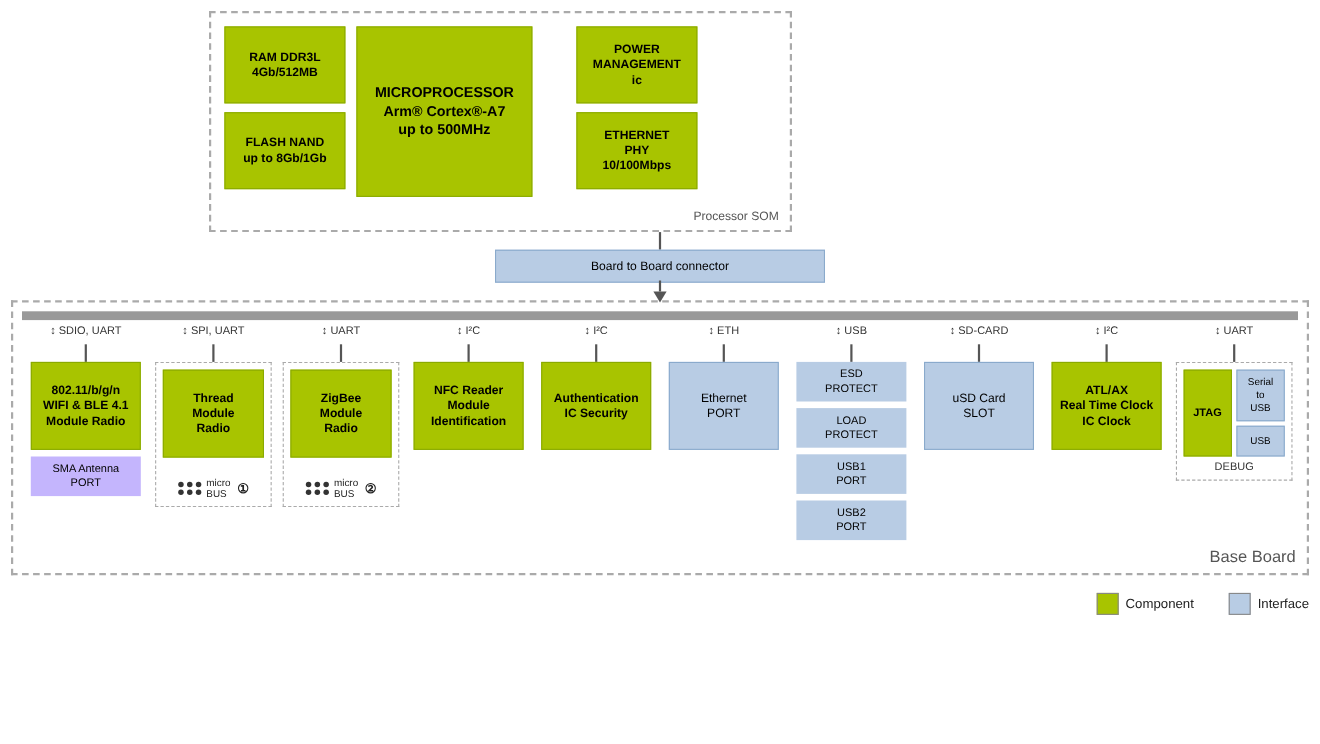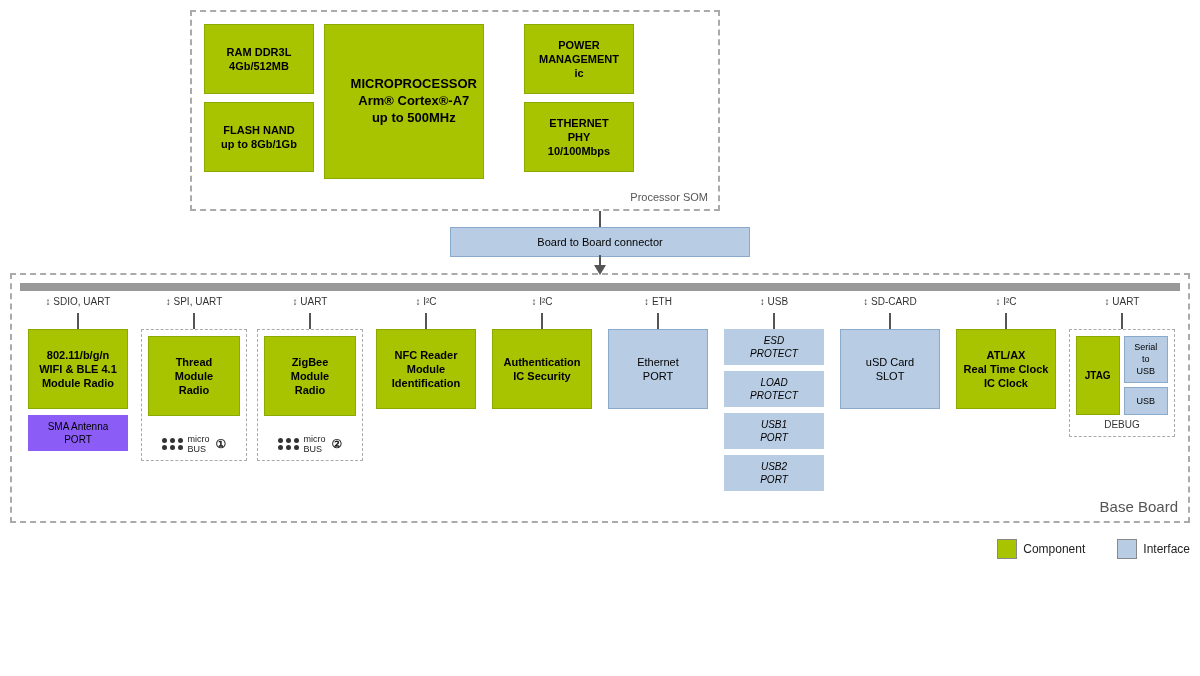--- a/index.html
+++ b/index.html
@@ -125,21 +125,21 @@
       align-items: center;
       justify-content: center;
       padding: 6px 4px;
       font-size: 11px;
       line-height: 1.3;
       width: 90%;
       min-height: 80px;
     }
 
     .sub-block {
-      background: #8b5cf6;
+      background: #c4b5fd;
       border: 1px solid #8aaa cc;
       color: #000;
       text-align: center;
       display: flex;
       align-items: center;
       justify-content: center;
       padding: 5px 6px;
       font-size: 10px;
       line-height: 1.3;
       width: 90%;
@@ -175,21 +175,20 @@
       text-align: center;
       margin-top: 4px;
     }
 
     
     .multi-block-col {
       display: flex;
       flex-direction: column;
       gap: 6px;
       width: 90%;
-      font-style: italic;
     }
     .small-blue {
       background: #b8cce4;
       border: 1px solid #8aaa cc;
       color: #000;
       text-align: center;
       padding: 5px 4px;
       font-size: 10px;
       line-height: 1.3;
       width: 100%;
@@ -227,21 +226,21 @@
       <div class="som-left">
         <div class="green-block" style="width:110px; height:70px;">
           RAM DDR3L<br>4Gb/512MB
         </div>
         <div class="green-block" style="width:110px; height:70px;">
           FLASH NAND<br>up to 8Gb/1Gb
         </div>
       </div>
 
       <div class="som-center">
-        <div class="green-block" style="width:160px; height:155px; font-size:13px;justify-content:flex-end;">
+        <div class="green-block" style="width:160px; height:155px; font-size:13px;">
           <div>
             <div style="font-weight:bold;">MICROPROCESSOR</div>
             <div style="font-weight:bold;">Arm® Cortex®-A7</div>
             <div style="font-weight:bold;">up to 500MHz</div>
           </div>
         </div>
       </div>
 
       <div class="som-right">
         <div class="green-block" style="width:110px; height:70px;">

